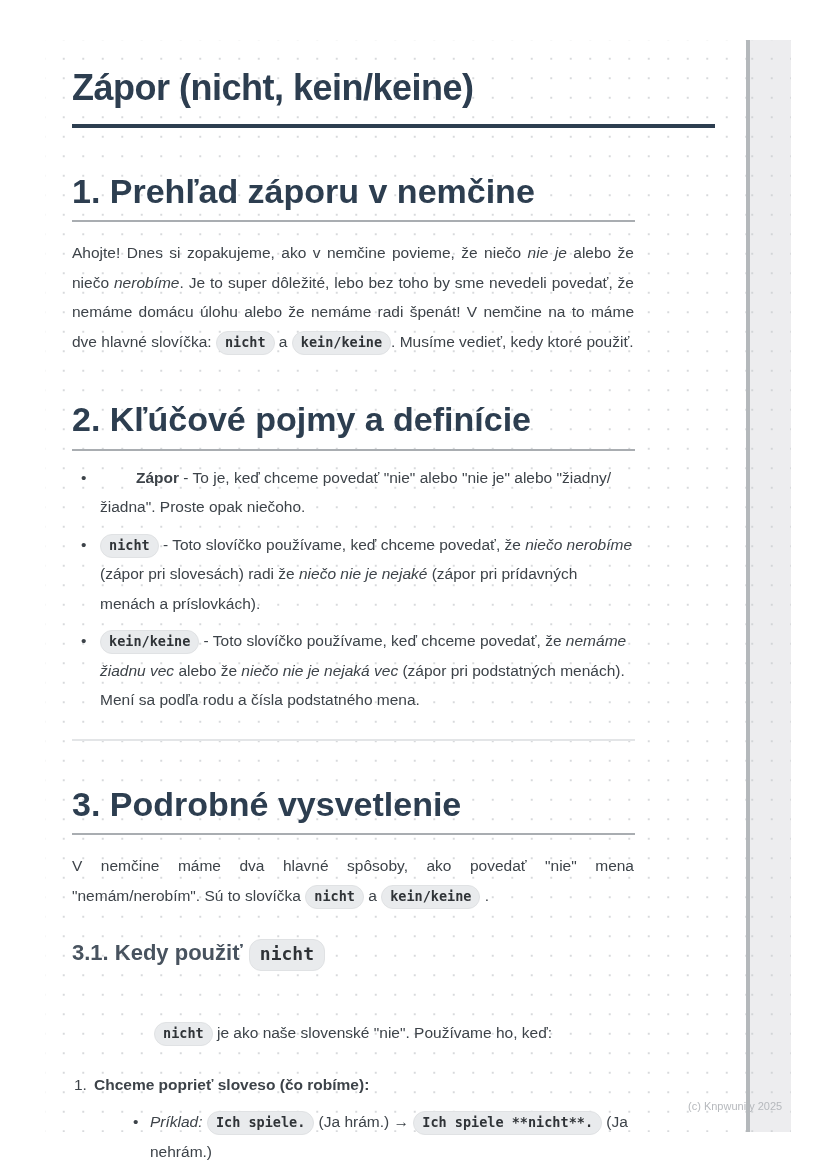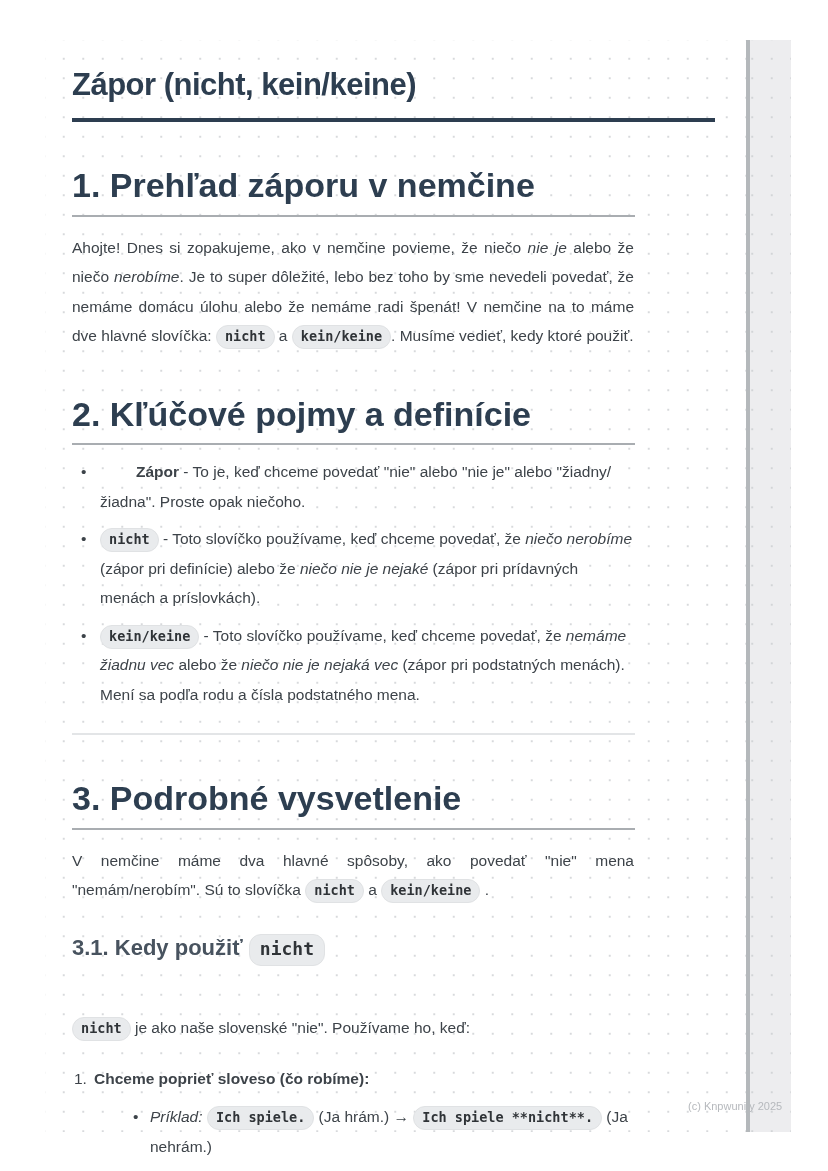--- a/index.html
+++ b/index.html
@@ -39,21 +39,21 @@
     z-index: 5;
   }
   
   .content {
     position: relative;
     padding: 28px 0 0 27px;
     color: #3d4349;
   }
   h1.doc-title {
     width: 643px;
-    font-size: 31px;
+    font-size: 36px;
     line-height: 1.1;
     font-weight: 700;
     color: #2d3e50;
     letter-spacing: -0.5px;
   }
   .title-rule {
     width: 643px; height: 4px;
     background: #2d3e50;
     margin-top: 16px;
   }
@@ -75,21 +75,21 @@
     font-weight: 700;
     color: #48535f;
   }
   p.body-p {
     width: 562px;
     margin-top: 16px;
     font-size: 15.5px;
     line-height: 29.5px;
     text-align: justify;
   }
-  p.body-p.no-justify { text-align: left; margin-top: 47px; }
+  p.body-p.no-justify { text-align: center; margin-top: 47px; }
   
   .seg-italic { font-style: italic; }
   .seg-bold { font-weight: 700; margin-left: 36px; }
   .chip {
     display: inline-block;
     background: #e9ebed;
     border: 1px solid #e0e2e4;
     border-radius: 12px;
     padding: 0 8px 2px 8px;
     font-family: "DejaVu Sans Mono", "Liberation Mono", monospace;
@@ -180,21 +180,21 @@
     <p class="body-p"><span class="seg-plain">Ahojte! Dnes si zopakujeme, ako v nemčine povieme, že niečo </span><span class="seg-italic">nie je</span><span class="seg-plain"> alebo že niečo </span><span class="seg-italic">nerobíme</span><span class="seg-plain">. Je to super dôležité, lebo bez toho by sme nevedeli povedať, že nemáme domácu úlohu alebo že nemáme radi špenát! V nemčine na to máme dve hlavné slovíčka: </span><code class="chip">nicht</code><span class="seg-plain"> a </span><code class="chip">kein/keine</code><span class="seg-plain">. Musíme vedieť, kedy ktoré použiť.</span></p>
 
     <h2 class="sec-heading">2. Kľúčové pojmy a definície</h2>
     <ul class="key-list">
       <li>
         <span class="bullet-dot">•</span>
         <span><span class="seg-bold">Zápor</span><span class="seg-plain"> - To je, keď chceme povedať "nie" alebo "nie je" alebo "žiadny/žiadna". Proste opak niečoho.</span></span>
       </li>
       <li>
         <span class="bullet-dot">•</span>
-        <span><code class="chip">nicht</code><span class="seg-plain"> - Toto slovíčko používame, keď chceme povedať, že </span><span class="seg-italic">niečo nerobíme</span><span class="seg-plain"> (zápor pri definície) alebo že </span><span class="seg-italic">niečo nie je nejaké</span><span class="seg-plain"> (zápor pri prídavných menách a príslovkách).</span></span>
+        <span><code class="chip">nicht</code><span class="seg-plain"> - Toto slovíčko používame, keď chceme povedať, že </span><span class="seg-italic">niečo nerobíme</span><span class="seg-plain"> (zápor pri slovesách) radi že </span><span class="seg-italic">niečo nie je nejaké</span><span class="seg-plain"> (zápor pri prídavných menách a príslovkách).</span></span>
       </li>
       <li>
         <span class="bullet-dot">•</span>
         <span><code class="chip">kein/keine</code><span class="seg-plain"> - Toto slovíčko používame, keď chceme povedať, že </span><span class="seg-italic">nemáme žiadnu vec</span><span class="seg-plain"> alebo že </span><span class="seg-italic">niečo nie je nejaká vec</span><span class="seg-plain"> (zápor pri podstatných menách). Mení sa podľa rodu a čísla podstatného mena.</span></span>
       </li>
     </ul>
 
     <hr class="section-divider">
 
     <h2 class="sec-heading">3. Podrobné vysvetlenie</h2>

